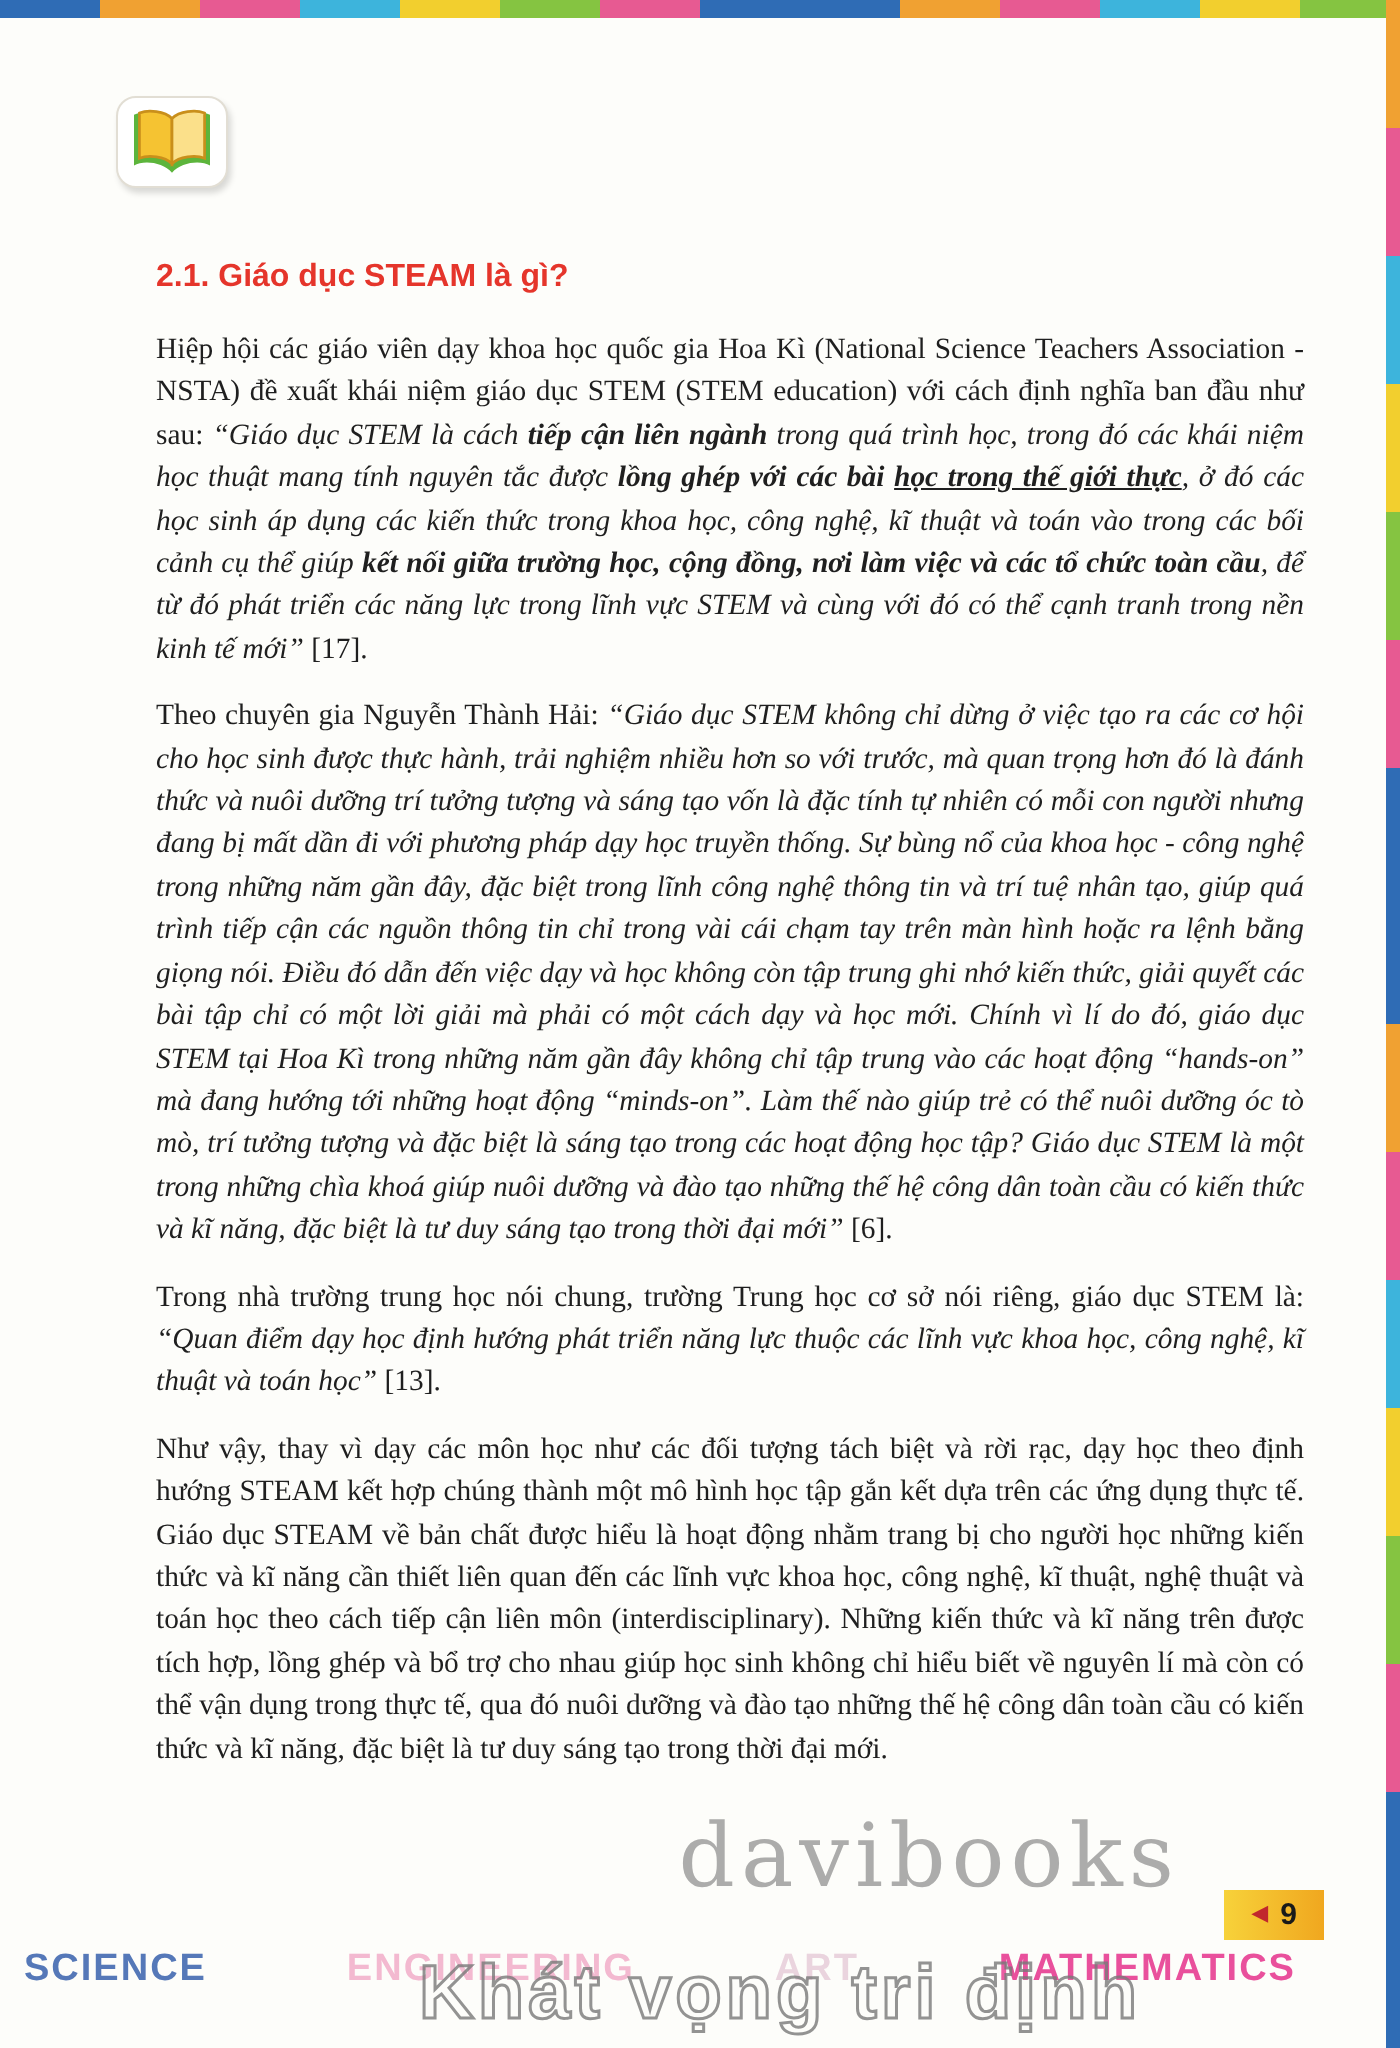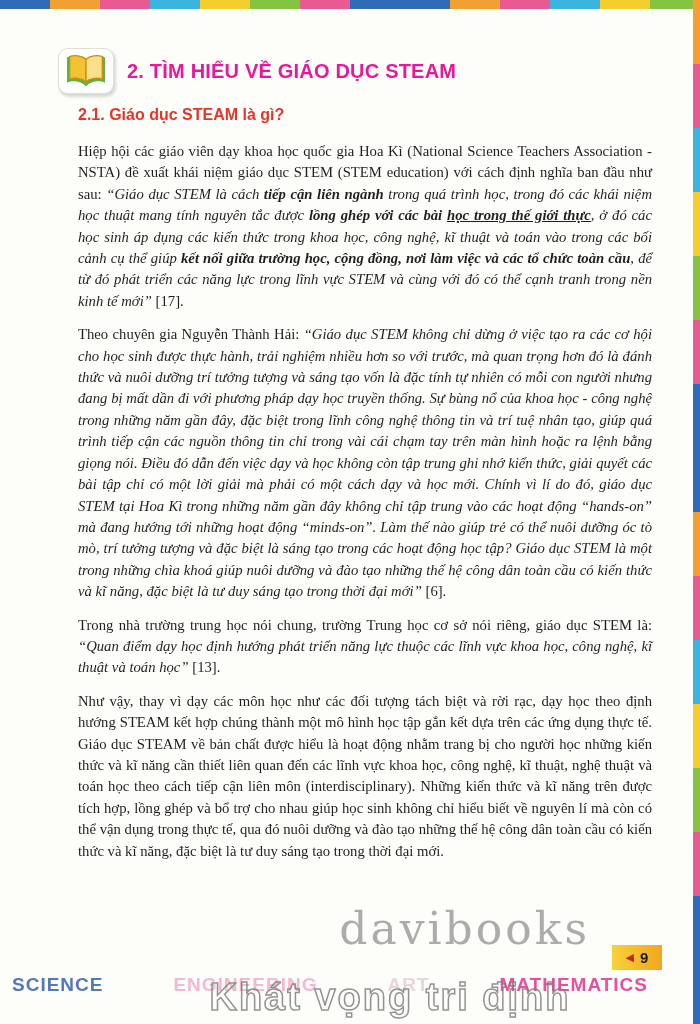--- a/index.html
+++ b/index.html
@@ -88,25 +88,24 @@
     </div>
 
   <header class="hdr">
     <span class="icon-box">
       <svg viewBox="0 0 50 42" width="46" height="38" aria-hidden="true">
         <path d="M25 10 C20 4 9 3 4 6 L4 34 C9 31 20 32 25 38 C30 32 41 31 46 34 L46 6 C41 3 30 4 25 10 Z" fill="#5cb53c"></path>
         <path d="M25 8 C21 4 12 3 7 5 L7 30 C12 28 21 29 25 33 Z" fill="#f5c332" stroke="#c98f1b" stroke-width="1.5"></path>
         <path d="M25 8 C29 4 38 3 43 5 L43 30 C38 28 29 29 25 33 Z" fill="#fbe08a" stroke="#c98f1b" stroke-width="1.5"></path>
       </svg>
     </span>
-    <h1 class="hdr-title" style="color: rgb(230, 25, 154);">2. TÌM HIỂU VỀ GIÁO DỤC STEAM</h1>
   </header>
 
   <main class="content">
-    <h2 class="sec" style="color: rgb(229, 53, 43);">2.1. Giáo dục STEAM là gì?</h2>
+    <h2 class="sec" style="color: rgb(229, 53, 43); margin-top: 24px;">2.1. Giáo dục STEAM là gì?</h2>
     <div class="paras">
         <p><span>Hiệp hội các giáo viên dạy khoa học quốc gia Hoa Kì (National Science Teachers Association - NSTA) đề xuất khái niệm giáo dục STEM (STEM education) với cách định nghĩa ban đầu như sau: </span><span class="it">“Giáo dục STEM là cách </span><span class="it bd">tiếp cận liên ngành</span><span class="it"> trong quá trình học, trong đó các khái niệm học thuật mang tính nguyên tắc được </span><span class="it bd">lồng ghép với các bài </span><span class="it bd un">học trong thế giới thực</span><span class="it">, ở đó các học sinh áp dụng các kiến thức trong khoa học, công nghệ, kĩ thuật và toán vào trong các bối cảnh cụ thể giúp </span><span class="it bd">kết nối giữa trường học, cộng đồng, nơi làm việc và các tổ chức toàn cầu</span><span class="it">, để từ đó phát triển các năng lực trong lĩnh vực STEM và cùng với đó có thể cạnh tranh trong nền kinh tế mới”</span><span> [17].</span></p>
         <p><span>Theo chuyên gia Nguyễn Thành Hải: </span><span class="it">“Giáo dục STEM không chỉ dừng ở việc tạo ra các cơ hội cho học sinh được thực hành, trải nghiệm nhiều hơn so với trước, mà quan trọng hơn đó là đánh thức và nuôi dưỡng trí tưởng tượng và sáng tạo vốn là đặc tính tự nhiên có mỗi con người nhưng đang bị mất dần đi với phương pháp dạy học truyền thống. Sự bùng nổ của khoa học - công nghệ trong những năm gần đây, đặc biệt trong lĩnh công nghệ thông tin và trí tuệ nhân tạo, giúp quá trình tiếp cận các nguồn thông tin chỉ trong vài cái chạm tay trên màn hình hoặc ra lệnh bằng giọng nói. Điều đó dẫn đến việc dạy và học không còn tập trung ghi nhớ kiến thức, giải quyết các bài tập chỉ có một lời giải mà phải có một cách dạy và học mới. Chính vì lí do đó, giáo dục STEM tại Hoa Kì trong những năm gần đây không chỉ tập trung vào các hoạt động “hands-on” mà đang hướng tới những hoạt động “minds-on”. Làm thế nào giúp trẻ có thể nuôi dưỡng óc tò mò, trí tưởng tượng và đặc biệt là sáng tạo trong các hoạt động học tập? Giáo dục STEM là một trong những chìa khoá giúp nuôi dưỡng và đào tạo những thế hệ công dân toàn cầu có kiến thức và kĩ năng, đặc biệt là tư duy sáng tạo trong thời đại mới”</span><span> [6].</span></p>
         <p><span>Trong nhà trường trung học nói chung, trường Trung học cơ sở nói riêng, giáo dục STEM là: </span><span class="it">“Quan điểm dạy học định hướng phát triển năng lực thuộc các lĩnh vực khoa học, công nghệ, kĩ thuật và toán học”</span><span> [13].</span></p>
         <p><span>Như vậy, thay vì dạy các môn học như các đối tượng tách biệt và rời rạc, dạy học theo định hướng STEAM kết hợp chúng thành một mô hình học tập gắn kết dựa trên các ứng dụng thực tế. Giáo dục STEAM về bản chất được hiểu là hoạt động nhằm trang bị cho người học những kiến thức và kĩ năng cần thiết liên quan đến các lĩnh vực khoa học, công nghệ, kĩ thuật, nghệ thuật và toán học theo cách tiếp cận liên môn (interdisciplinary). Những kiến thức và kĩ năng trên được tích hợp, lồng ghép và bổ trợ cho nhau giúp học sinh không chỉ hiểu biết về nguyên lí mà còn có thể vận dụng trong thực tế, qua đó nuôi dưỡng và đào tạo những thế hệ công dân toàn cầu có kiến thức và kĩ năng, đặc biệt là tư duy sáng tạo trong thời đại mới.</span></p>
       </div>
   </main>
 
   <div class="wm-brand">davibooks</div>
   <div class="wm-slogan">Khát vọng tri định</div>

